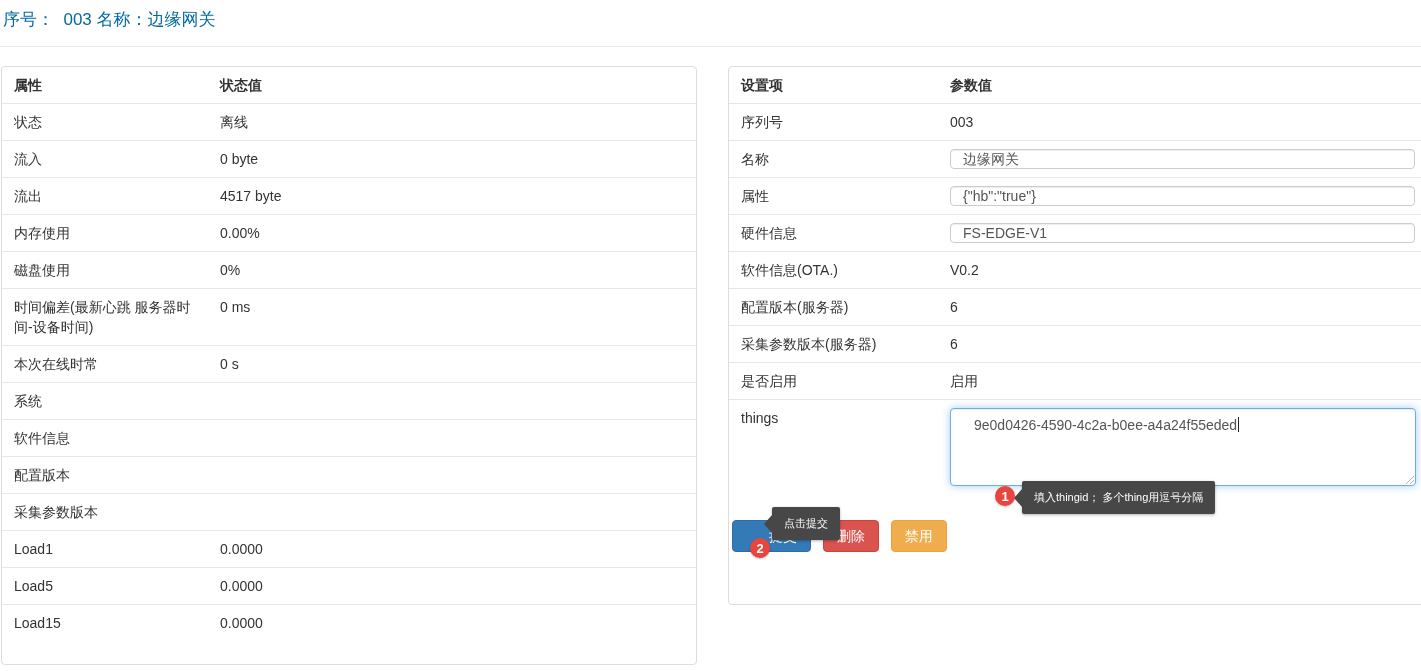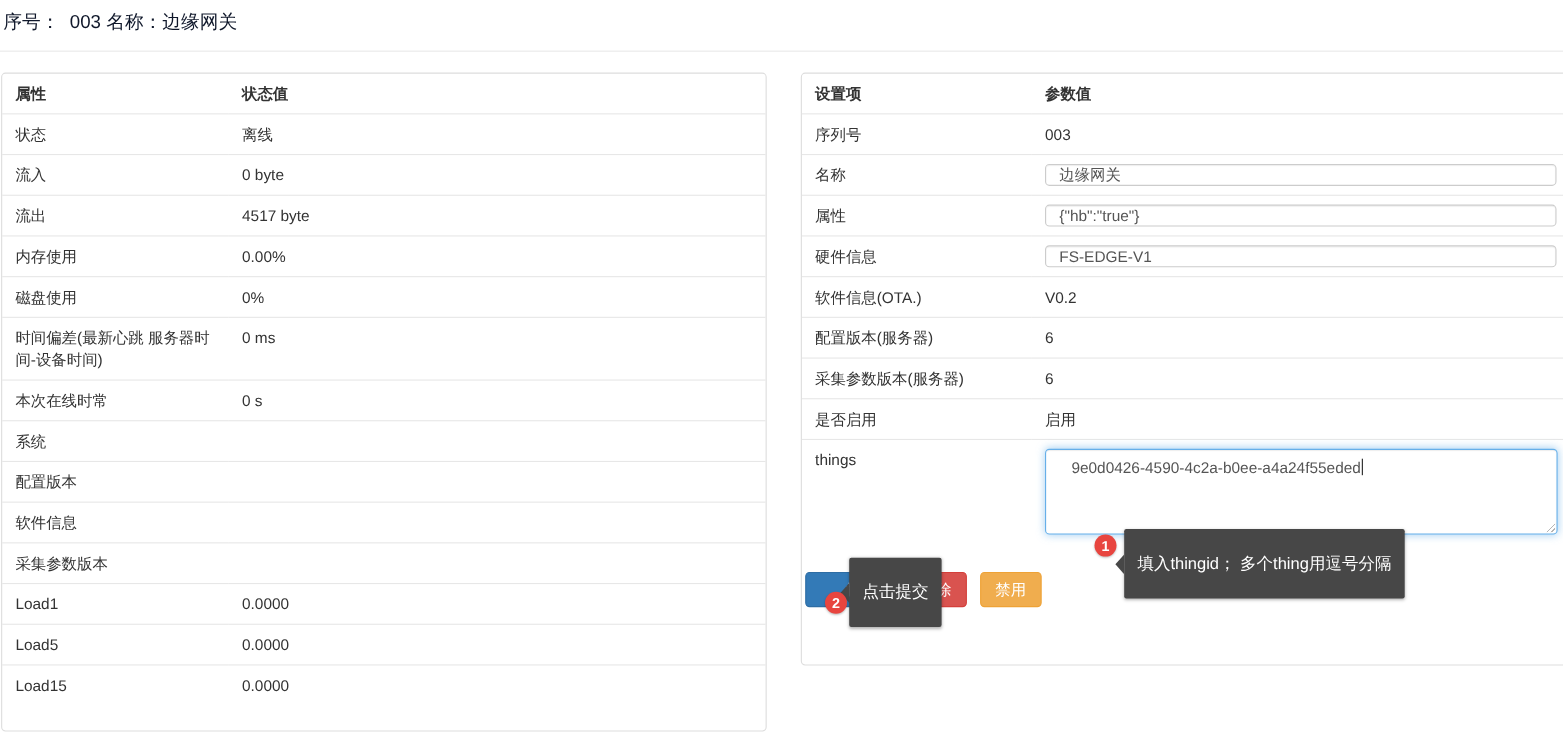--- a/index.html
+++ b/index.html
@@ -9,21 +9,21 @@
     position: relative;
     overflow: hidden;
     background: #fff;
     color: #333;
     font-family: "Liberation Sans", "DejaVu Sans", sans-serif;
     font-size: 14px;
   }
 
   .page-title {
     position: absolute; top: 8px; left: 3px;
-    font-size: 17px; color: #0f172a;
+    font-size: 17px; color: #0369a1;
     white-space: pre;
   }
   .title-rule {
     position: absolute; top: 46px; left: 0;
     width: 1421px; height: 0;
     border-top: 1px solid #e8e8e8;
   }
 
   .panel {
     position: absolute; top: 66px;
@@ -121,24 +121,24 @@
     border-radius: 50%;
     background: var(--color-annotation_badge, #e8453f);
     color: #fff;
     font-size: 13px; font-weight: bold;
     display: flex; align-items: center; justify-content: center;
     z-index: 30;
     box-shadow: 0 1px 2px rgba(0,0,0,.25);
   }
   .annotation-tooltip {
     position: absolute;
-    padding: 20px 12px;
+    padding: 5px 12px;
     background: var(--color-tooltip_bg, #474747);
     color: #fff;
-    font-size: 15px; line-height: 23px;
+    font-size: 11px; line-height: 23px;
     white-space: pre;
     border-radius: 2px;
     z-index: 29;
     box-shadow: 0 1px 3px rgba(0,0,0,.3);
   }
   .annotation-tooltip::before {
     content: "";
     position: absolute;
     left: -8px; top: 50%;
     transform: translateY(-50%);
@@ -192,25 +192,25 @@
       </tr>
       <tr>
         <td>本次在线时常</td>
         <td>0 s</td>
       </tr>
       <tr>
         <td>系统</td>
         <td></td>
       </tr>
       <tr>
+        <td>软件信息</td>
+        <td></td>
+      </tr>
+      <tr>
         <td>配置版本</td>
-        <td></td>
-      </tr>
-      <tr>
-        <td>软件信息</td>
         <td></td>
       </tr>
       <tr>
         <td>采集参数版本</td>
         <td></td>
       </tr>
       <tr>
         <td>Load1</td>
         <td>0.0000</td>
       </tr>

